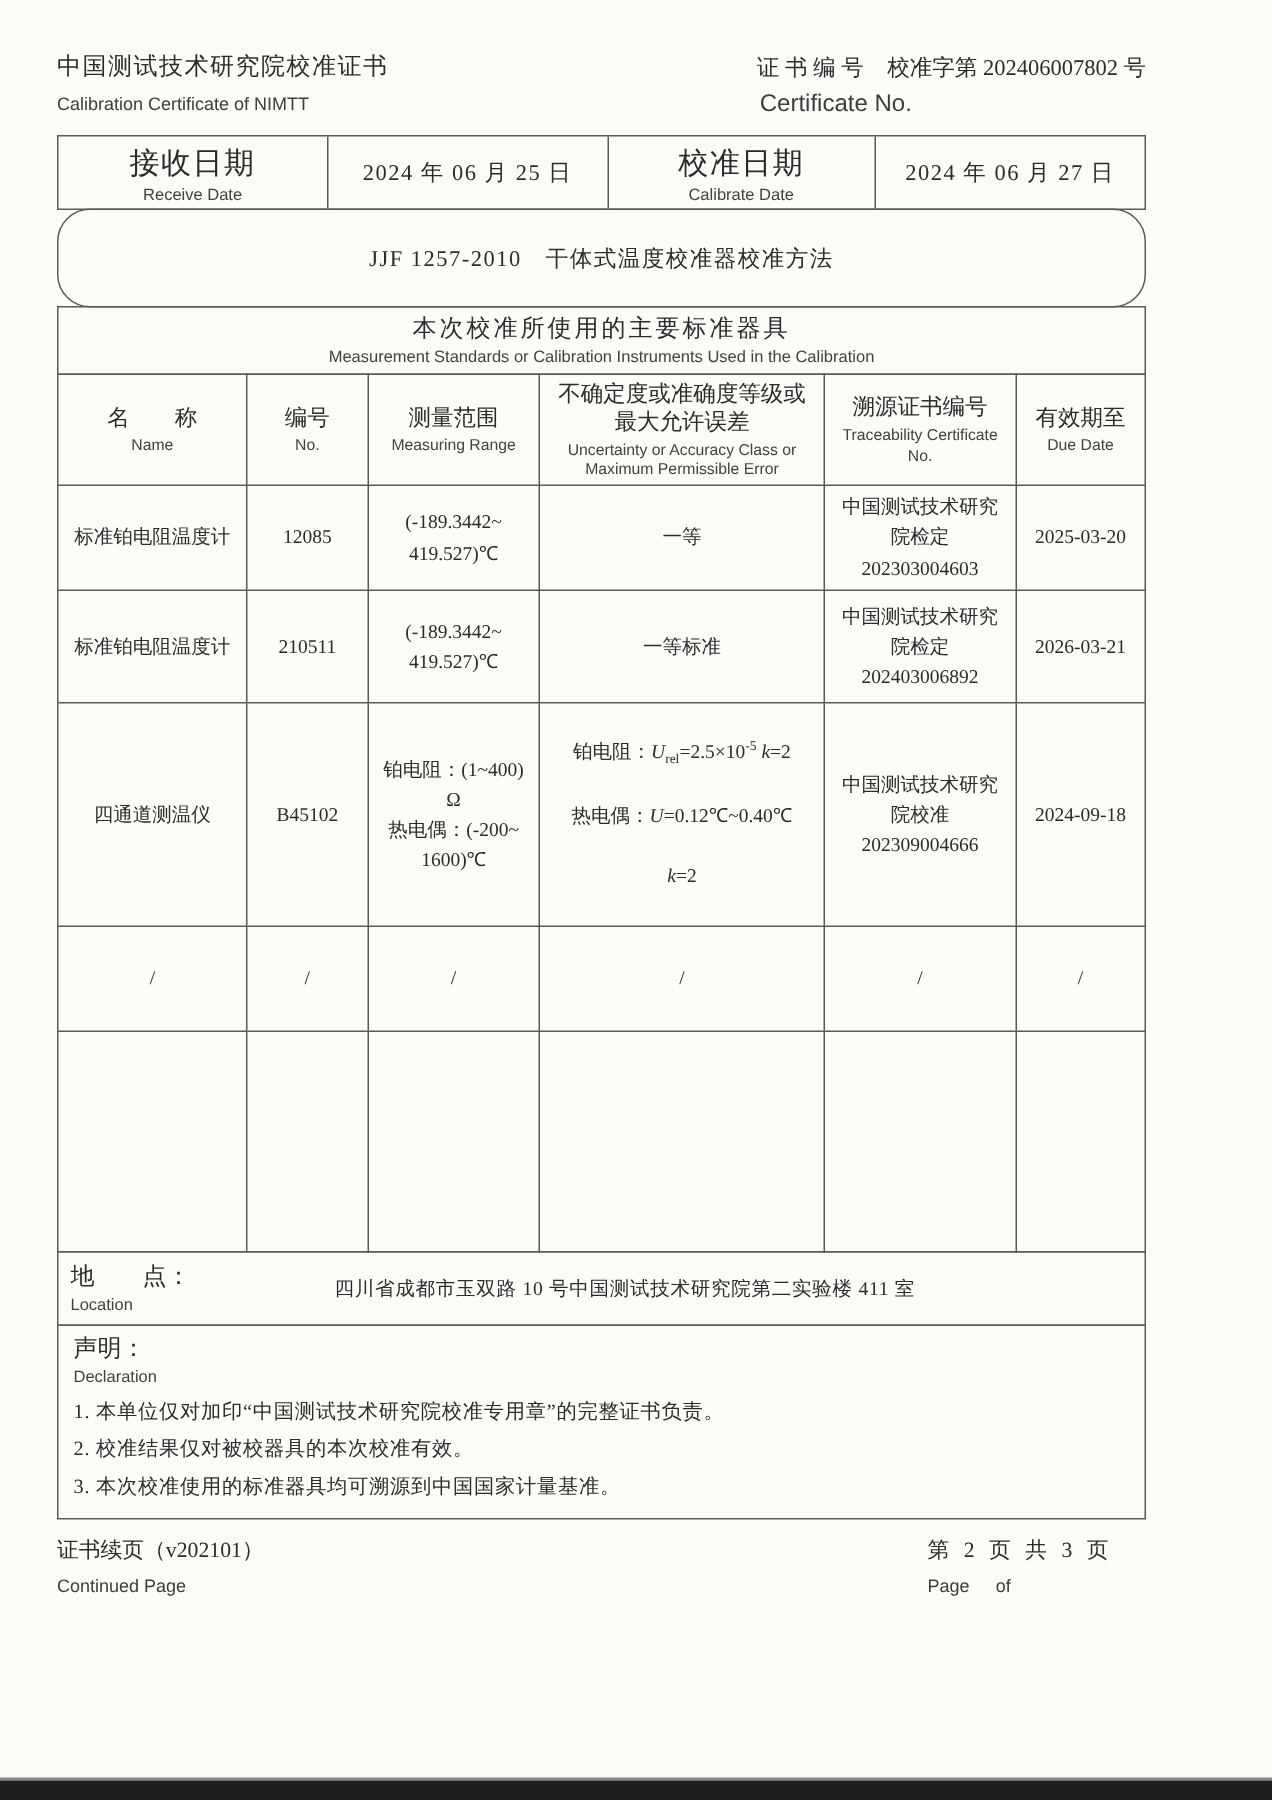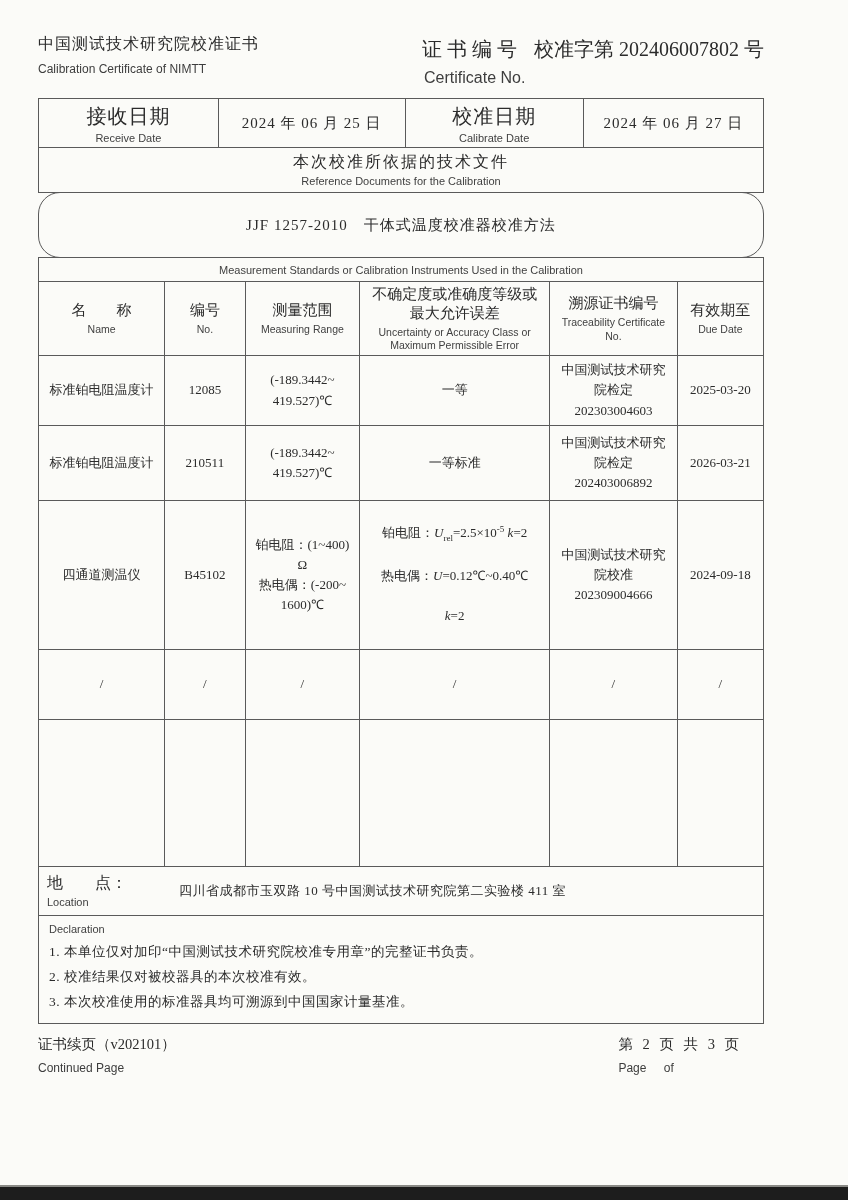--- a/index.html
+++ b/index.html
@@ -8,21 +8,21 @@
     background: #fbfbf8; color: #2b2b2b;
     font-family: "Liberation Serif", serif;
   }
   .content { position: absolute; left: 38px; top: 34px; width: 726px; }
 
   
   .doc-header { display: flex; justify-content: space-between; margin-bottom: 12px; }
   .title-cn { font-size: 16px; letter-spacing: 1px; }
   .title-en { font-family: "Liberation Sans", sans-serif; font-size: 12px; color: #3d3d3d; margin-top: 7px; }
   .certno-block { padding-top: 2px; }
-  .certno-line { font-size: 20px; }
+  .certno-line { font-size: 15px; }
   .certno-line .gap { margin-left: 12px; }
   .certno-en { font-family: "Liberation Sans", sans-serif; font-size: 16px; color: #3d3d3d; margin-top: 6px; margin-left: 2px; }
 
   
   .box { border: 1px solid #5a5a5a; margin-top: -1px; background: transparent; }
   .sec-title { text-align: center; padding: 4px 0 5px; }
   .sec-title .cn { font-size: 16px; letter-spacing: 2px; }
   .en { font-family: "Liberation Sans", sans-serif; font-size: 11px; color: #414141; margin-top: 2px; }
 
   
@@ -44,21 +44,21 @@
   table.std th .cn { font-size: 15px; }
   table.std th .en { font-size: 10.5px; line-height: 1.25; margin-top: 3px; }
   table.std td { font-size: 13px; line-height: 1.55; }
   tr.hrow { height: 74px; }
   tr.r1 { height: 70px; } tr.r2 { height: 75px; } tr.r3 { height: 100px; }
   tr.r4 { height: 70px; } tr.rfill { height: 147px; }
   .it { font-style: italic; }
   sub.small, sup.small { font-size: 9px; }
 
   
-  .loc-row { display: flex; align-items: center; min-height: 50px; padding: 2px 8px; box-sizing: border-box; }
+  .loc-row { display: flex; align-items: center; min-height: 50px; padding: 2px 8px; box-sizing: border-box; gap: 44px; }
   .stack .cn { font-size: 16px; }
   .loc-label { width: 118px; }
   .loc-value { font-size: 13px; margin-left: 14px; letter-spacing: 0.5px; }
   .env-row { display: flex; align-items: center; min-height: 56px; padding: 2px 8px; box-sizing: border-box; }
   .env-group { display: flex; align-items: center; }
   .env-group .val { font-size: 15px; margin-left: 14px; }
   .g1 { width: 270px; } .g2 { width: 247px; } .g3 { flex: 1; }
 
   
   .decl { padding: 5px 10px 9px; }
@@ -102,27 +102,24 @@
       <div class="en">Receive Date</div>
     </div>
     <div class="dvalue">2024 年 06 月 25 日</div>
     <div class="dlabel">
       <div class="cn">校准日期</div>
       <div class="en">Calibrate Date</div>
     </div>
     <div class="dvalue">2024 年 06 月 27 日</div>
   </div>
 
+  <div class="box ref-doc">JJF 1257-2010　干体式温度校准器校准方法</div>
+
   <div class="box sec-title">
-    <div class="cn">本次校准所依据的技术文件</div>
-    <div class="en">Reference Documents for the Calibration</div>
-  </div>
-  <div class="box ref-doc">JJF 1257-2010　干体式温度校准器校准方法</div>
-
-  <div class="box sec-title">
+    <div class="cn">本次校准所使用的主要标准器具</div>
     <div class="en">Measurement Standards or Calibration Instruments Used in the Calibration</div>
   </div>
 
   <table class="std">
     <colgroup>
       <col style="width:17.4%">
         <col style="width:11.1%">
         <col style="width:15.8%">
       <col style="width:26.2%">
         <col style="width:17.6%">
@@ -224,20 +221,21 @@
   <div class="box loc-row">
     <div class="stack loc-label">
       <div class="cn">地　　点：</div>
       <div class="en">Location</div>
     </div>
     <div class="loc-value">四川省成都市玉双路 10 号中国测试技术研究院第二实验楼 411 室</div>
   </div>
 
 
   <div class="box decl">
+    <div class="decl-title">声明：</div>
     <div class="en">Declaration</div>
     <div class="decl-items">
       <div>1. 本单位仅对加印“中国测试技术研究院校准专用章”的完整证书负责。</div>
       <div>2. 校准结果仅对被校器具的本次校准有效。</div>
       <div>3. 本次校准使用的标准器具均可溯源到中国国家计量基准。</div>
     </div>
   </div>
 
   <div class="doc-footer">
     <div>

